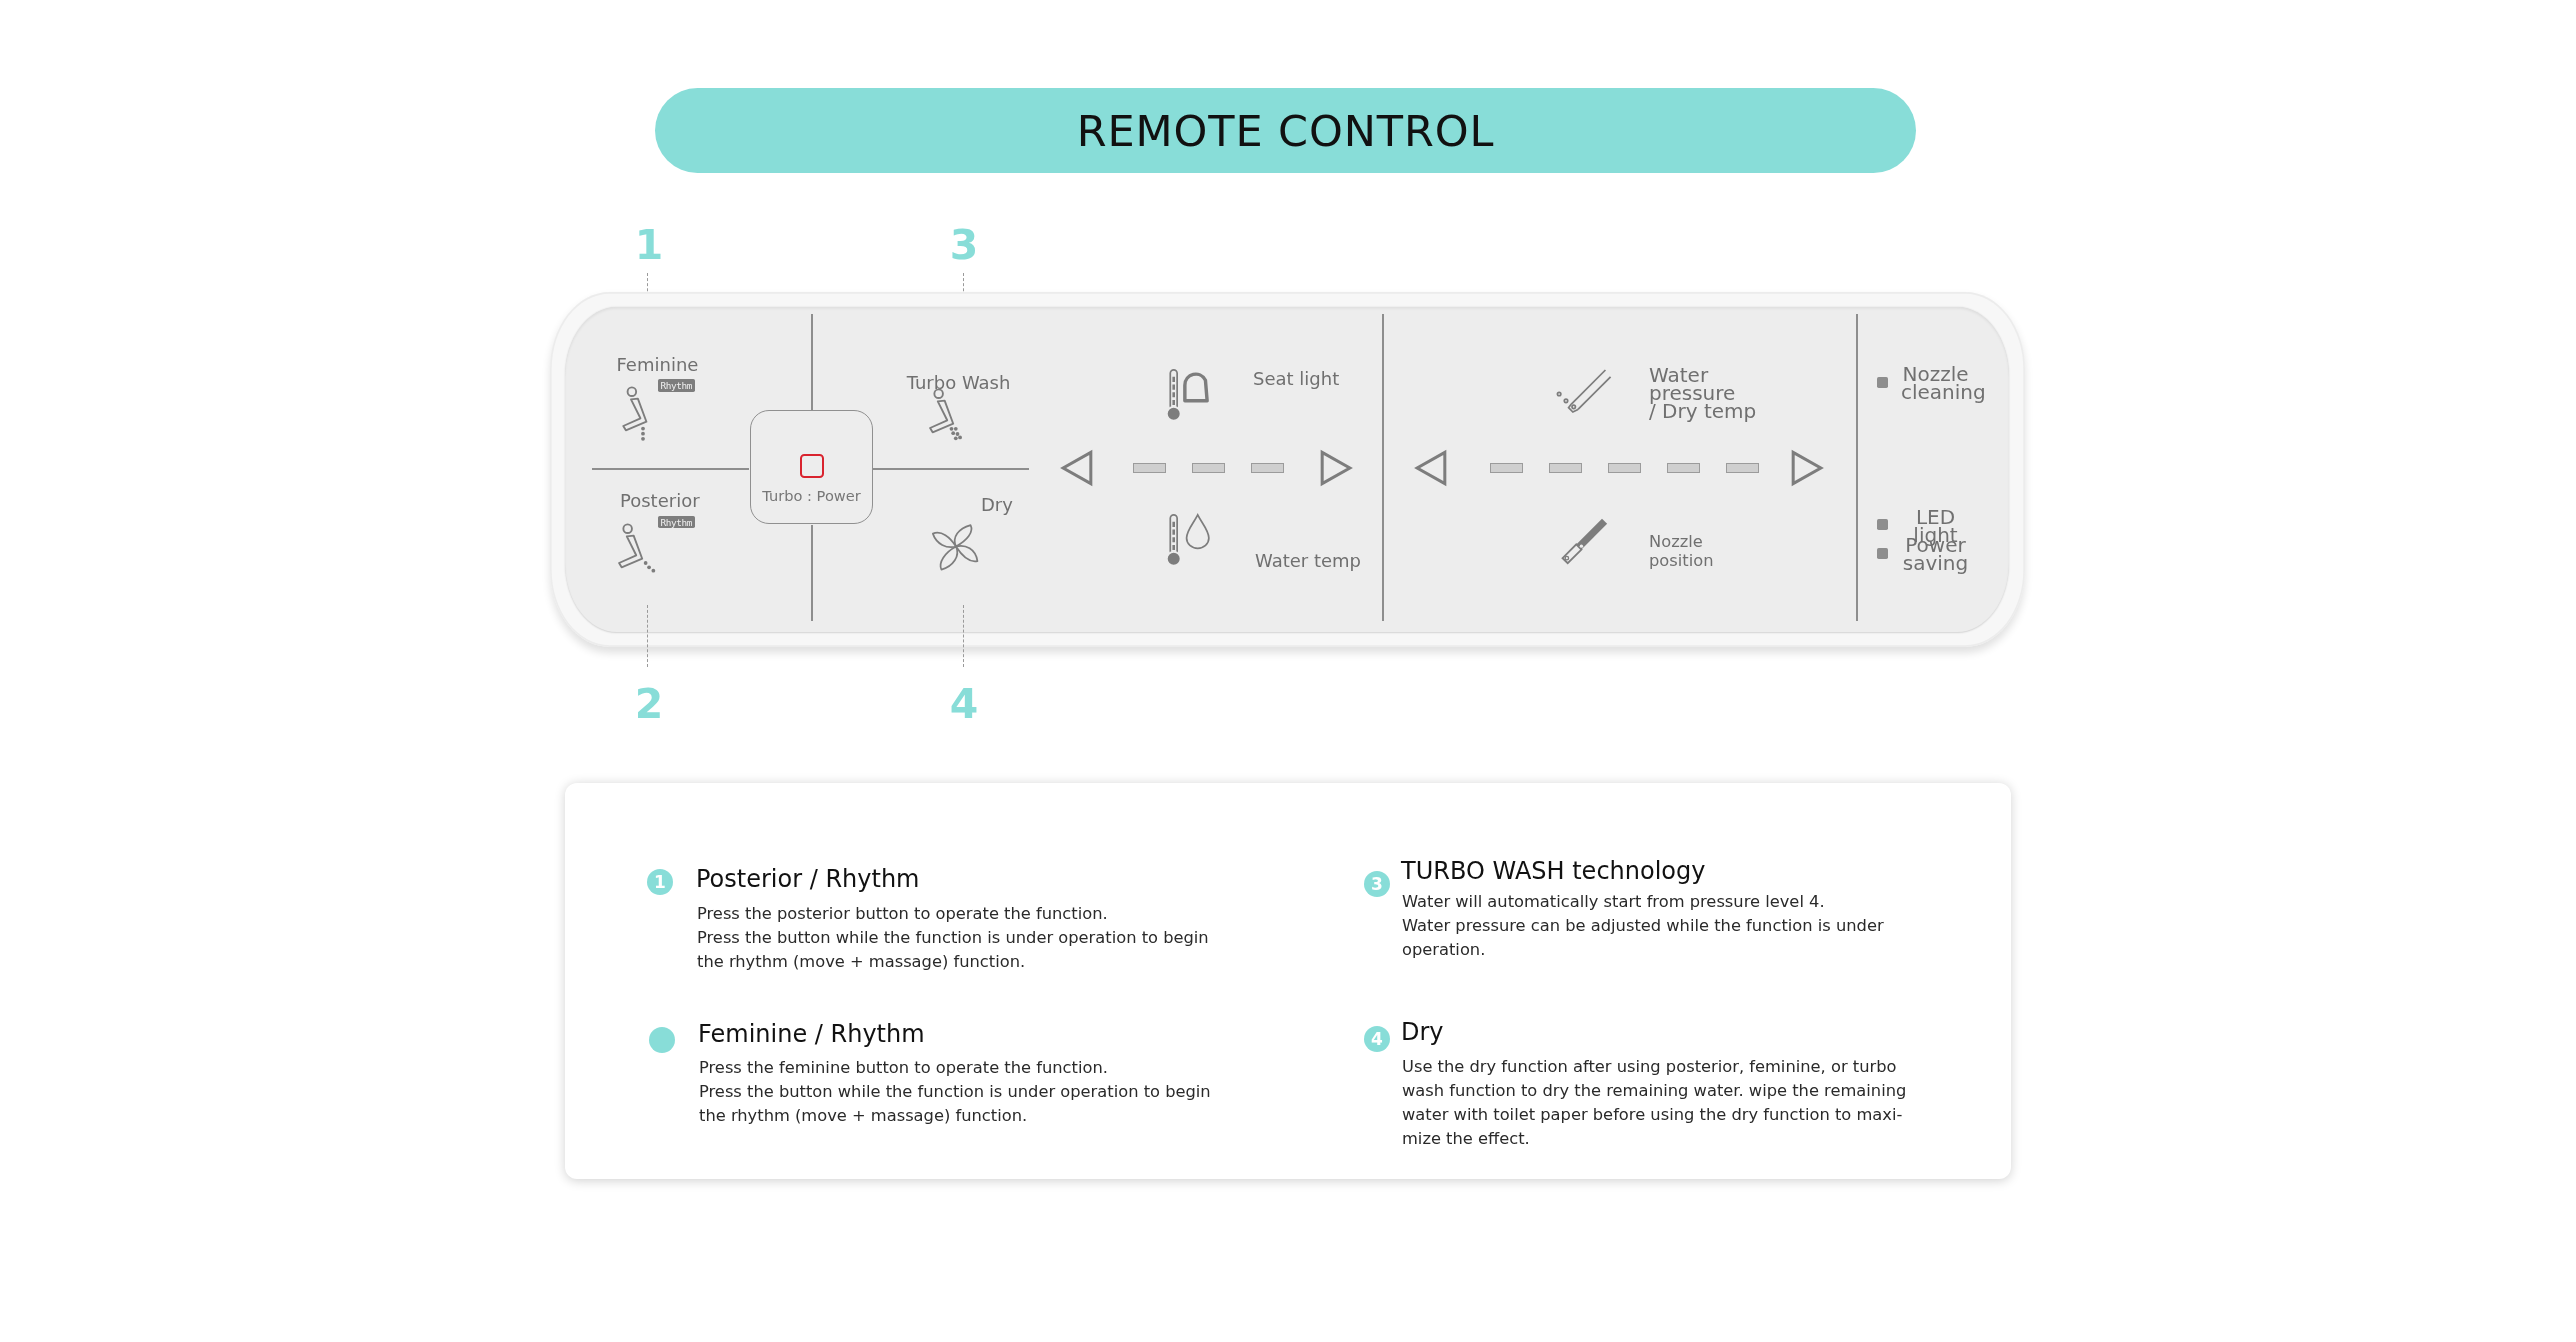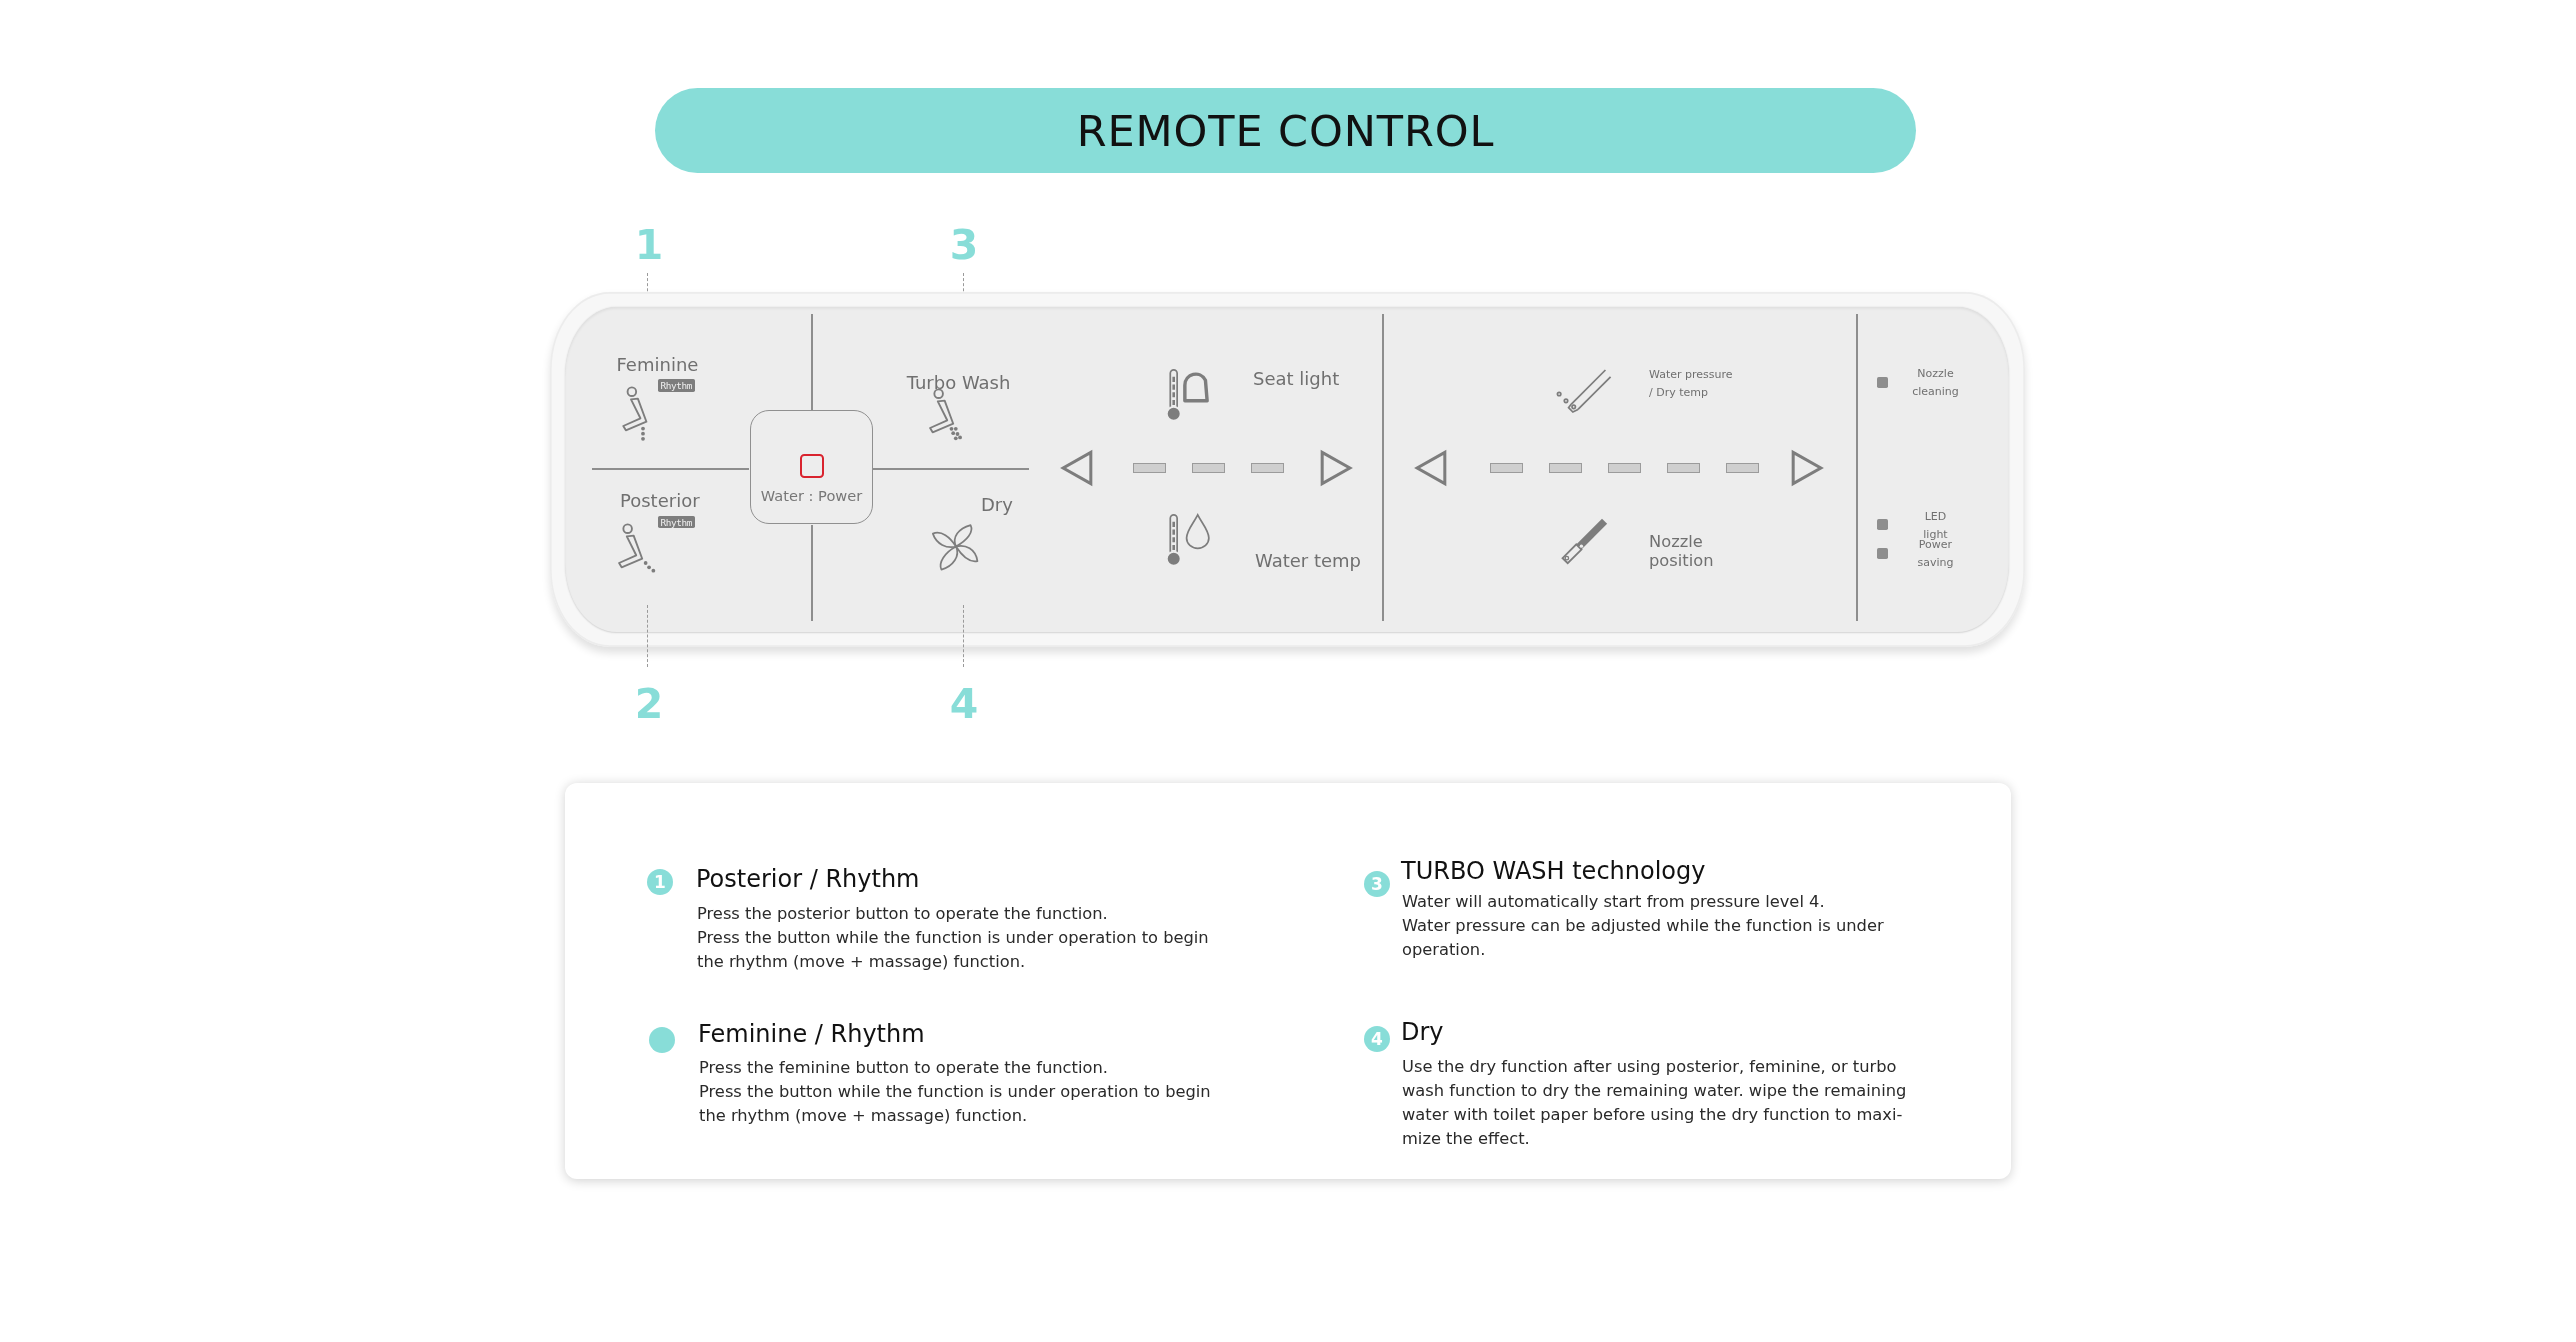--- a/index.html
+++ b/index.html
@@ -23,21 +23,21 @@
                   border-radius:60px 60px 60px 60px / 77px 77px 77px 77px;
                   box-shadow: 0 5.2px 8.6px rgba(0,0,0,0.12), inset 0 0 0 1.7px #ececec; }
   #remote-face { left:565px; top:307px; width:1444px; height:325px; background:#ededed;
                  border-radius:52px 52px 52px 52px / 69px 69px 69px 69px;
                  box-shadow: inset 0 1.7px 2.6px rgba(0,0,0,0.06), 0 0.9px 1.7px rgba(0,0,0,0.15); }
 
   .divider-v { width:1.7px; background:#8e8e8e; }
   .divider-h { height:1.7px; background:#8e8e8e; }
 
   .rlabel { color:#707070; font-family:"DejaVu Sans", sans-serif; font-size:18px; white-space:nowrap; }
-  .rlabel-sm { color:#707070; font-family:"DejaVu Sans", sans-serif; font-size:11px; line-height:18px; }
+  .rlabel-sm { color:#707070; font-family:"DejaVu Sans", sans-serif; font-size:20px; line-height:18px; }
   .rhythm-tag { background:#7d7d7d; color:#f0f0f0; font-size:9.4px; font-family:"DejaVu Sans Mono", monospace;
                 padding:0.9px 2.6px; border-radius:1.7px; font-weight:normal; letter-spacing:-0.4px; }
 
   #stop-button { left:750px; top:410px; width:123px; height:114px; border:1.7px solid #909090;
                  border-radius:19px; background:#ededed; box-sizing:border-box; cursor:pointer; }
   #stop-icon { left:49px; top:43px; width:24px; height:24px; border:2.6px solid #d9232e; border-radius:4.3px; box-sizing:border-box; }
   #stop-label { left:0; width:100%; top:76px; text-align:center; font-size:14.6px; color:#777; }
 
   .level-seg { width:33px; height:10.3px; background:#cfcfcf; border:1.7px solid #9b9b9b; box-sizing:border-box; }
   .arrow-btn { cursor:pointer; }
@@ -100,21 +100,21 @@
     <circle cx="17" cy="9" r="5" fill="none" stroke="#7d7d7d" stroke-width="2.2"></circle>
     <path d="M16 18 L24 17 L34 44 L10 54 L7 49 L27 40 Z" fill="none" stroke="#7d7d7d" stroke-width="2.2" stroke-linejoin="round"></path>
     <circle cx="38" cy="49" r="2.2" fill="#7d7d7d"></circle>
     <circle cx="42" cy="54" r="2.2" fill="#7d7d7d"></circle>
     <circle cx="47" cy="58" r="2.2" fill="#7d7d7d"></circle>
   </svg>
 </div>
 
 <div id="stop-button" class="abs">
   <div id="stop-icon" class="abs"></div>
-  <div id="stop-label" class="abs">Water : Power</div>
+  <div id="stop-label" class="abs">Turbo : Power</div>
 </div>
 
 <div class="abs" style="left:893px; top:348px; width:137px; height:103px; cursor:pointer;">
   <div class="abs rlabel" style="left:13.7px; top:24px;">Turbo Wash</div>
   <svg class="abs" style="left:31px; top:38px;" width="55" height="60" viewBox="0 0 64 70">
     <circle cx="17" cy="9" r="5" fill="none" stroke="#7d7d7d" stroke-width="2.2"></circle>
     <path d="M16 18 L24 17 L34 44 L10 54 L7 49 L27 40 Z" fill="none" stroke="#7d7d7d" stroke-width="2.2" stroke-linejoin="round"></path>
     <circle cx="32" cy="50" r="2.2" fill="#7d7d7d"></circle>
     <circle cx="37" cy="50" r="2.2" fill="#7d7d7d"></circle>
     <circle cx="34" cy="55" r="2.2" fill="#7d7d7d"></circle>

